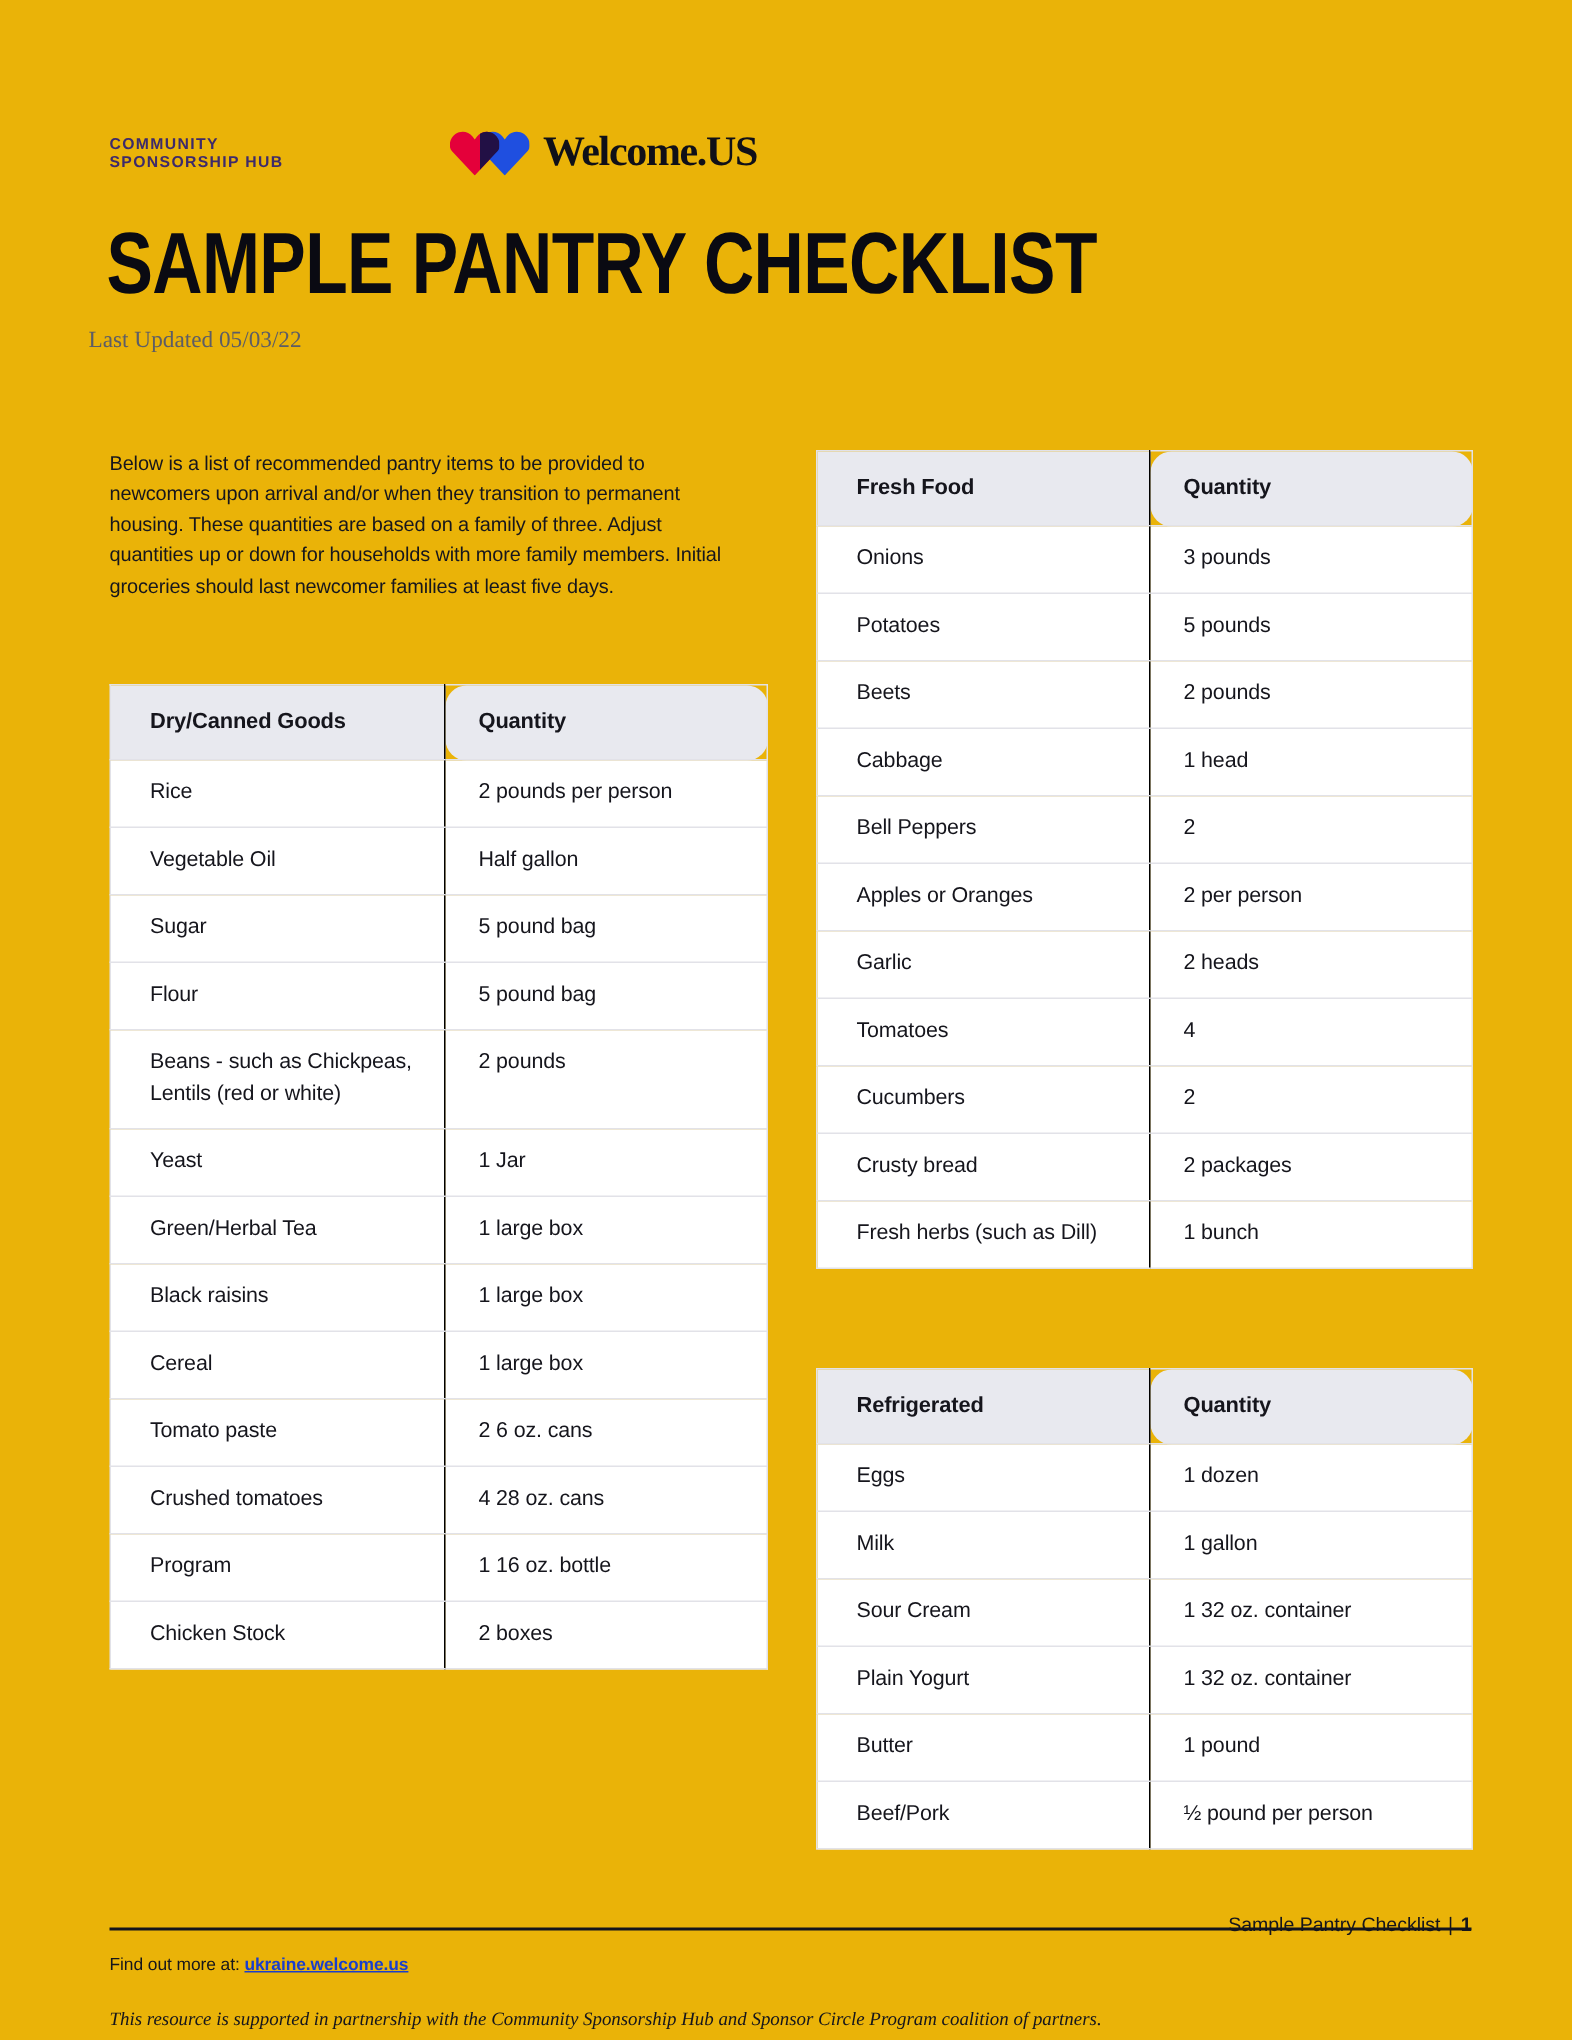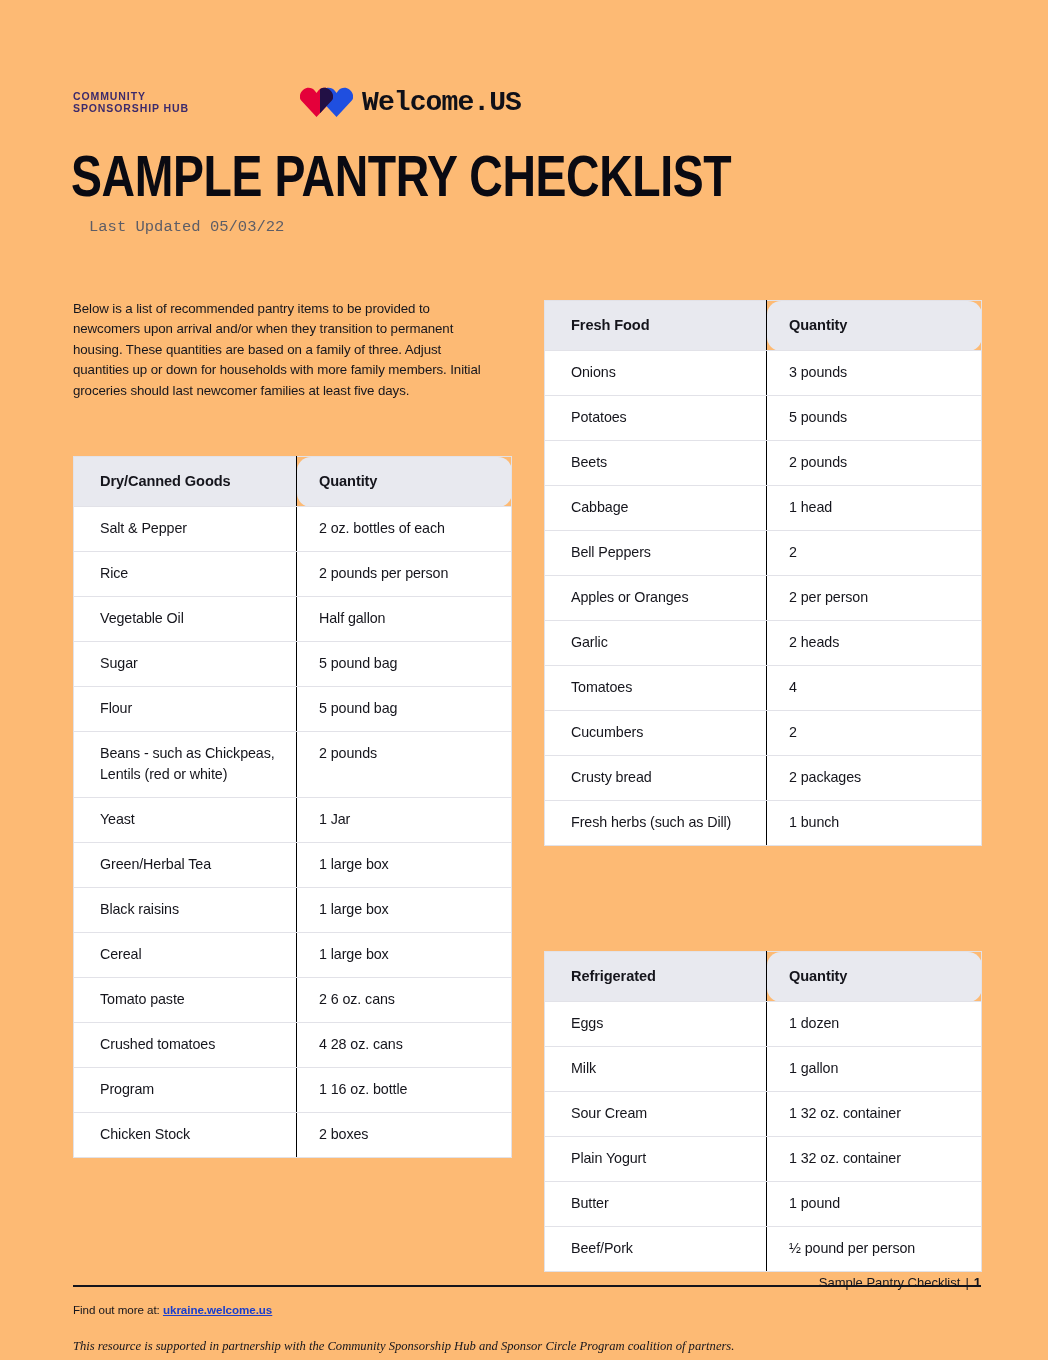--- a/index.html
+++ b/index.html
@@ -2,21 +2,21 @@
 <html><head>
 <meta charset="utf-8">
 <style>
   * { margin:0; padding:0; box-sizing:border-box; }
   html, body {
     width:1048px; height:1360px;
     background:#ffffff;
     font-family:"Liberation Sans", sans-serif;
     -webkit-font-smoothing:antialiased;
   }
-  .page { position:relative; width:1048px; height:1360px; background:#fdba74; overflow:hidden; }
+  .page { position:relative; width:1048px; height:1360px; background:#eab308; overflow:hidden; }
 
   
   .logo-row { position:absolute; left:73px; top:78px; height:48px; display:flex; align-items:center; }
 
   .csh-logo {
     color:#3d2a6b;
     font-family:"Liberation Sans", sans-serif;
     font-weight:bold;
     font-size:10.5px;
     letter-spacing:0.9px;
@@ -27,43 +27,43 @@
 
   .wus-logo { display:flex; align-items:center; margin-left:107px; }
   .wus-hearts { position:relative; width:53px; height:30px; margin-right:9px; }
   .heart { position:absolute; top:0; width:33px; height:30px; }
   .heart svg { display:block; width:33px; height:30px; }
   .heart-left { left:0; }
   .heart-right { left:20px; }
   .heart-overlap { left:20px; width:13px; overflow:hidden; }
   .heart-overlap svg { margin-left:-20px; }
   .wus-word {
-    font-family:Liberation Mono, monospace;
+    font-family:Liberation Serif, serif;
     font-weight:bold;
     font-size:28px;
     letter-spacing:-0.9px;
     color:#101018;
   }
 
   
   .doc-title {
     position:absolute; left:71px; top:146px;
     font-family:"Liberation Sans Narrow","Liberation Sans", sans-serif;
     font-weight:bold;
     font-size:58px;
     line-height:60px;
     letter-spacing:-0.5px;
     color:#0a0a12;
     transform:scaleX(0.80);
     transform-origin:left top;
     white-space:nowrap;
   }
   .doc-subtitle {
-    position:absolute; left:89px; top:218px;
-    font-family:Liberation Mono, monospace;
+    position:absolute; left:59px; top:218px;
+    font-family:Liberation Serif, serif;
     font-size:15.5px;
     color:#5d5d66;
   }
 
   
   .intro {
     position:absolute; left:73px; top:299px; width:420px;
     font-size:13.3px;
     line-height:20.4px;
     color:#16161d;
@@ -93,21 +93,21 @@
   .tbl th.c2 { padding-left:22px;border-radius:14px; }
   
   .tbl th.c1, .tbl td.c1 { border-right:1px solid #000000; }
 
   #tbl-dry   { left:73px;  top:456px;  width:438px; }
   #tbl-dry col.a { width:223px; } #tbl-dry col.b { width:215px; }
 
   #tbl-fresh { left:544px; top:300px;  width:437px; }
   #tbl-fresh col.a { width:222px; } #tbl-fresh col.b { width:215px; }
 
-  #tbl-fridge{ left:544px; top:912px;  width:437px;margin-top:39px; }
+  #tbl-fridge{ left:544px; top:912px;  width:437px; }
   #tbl-fridge col.a { width:222px; } #tbl-fridge col.b { width:215px; }
 
   
   .footer-rule {
     position:absolute; left:73px; top:1285px; width:908px;
     height:0; border-top:2px solid #15151c;
   }
   .footer-left { position:absolute; left:73px; top:1303px; }
   .footer-line1 { font-size:11.6px; color:#15151c; letter-spacing:-0.05px; }
   .footer-link {
@@ -168,24 +168,20 @@
         <col class="b">
       </colgroup>
     <thead>
       <tr>
         <th class="c1">Dry/Canned Goods</th>
         <th class="c2">Quantity</th>
       </tr>
     </thead>
     <tbody>
         <tr>
-          <td class="c1">Salt &amp; Pepper</td>
-          <td class="c2">2 oz. bottles of each</td>
-        </tr>
-        <tr>
           <td class="c1">Rice</td>
           <td class="c2">2 pounds per person</td>
         </tr>
         <tr>
           <td class="c1">Vegetable Oil</td>
           <td class="c2">Half gallon</td>
         </tr>
         <tr>
           <td class="c1">Sugar</td>
           <td class="c2">5 pound bag</td>

